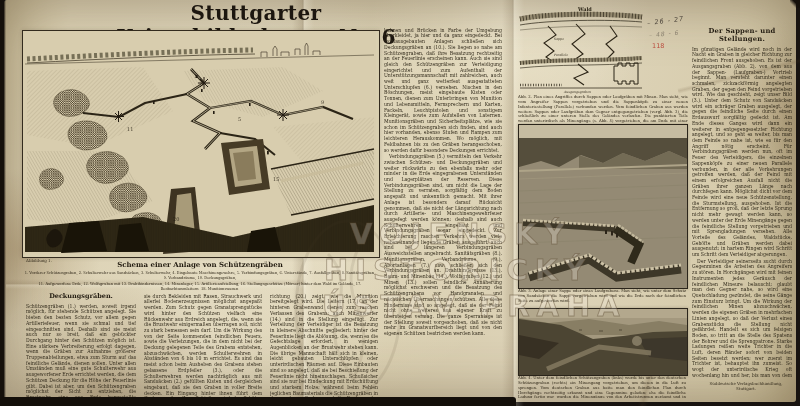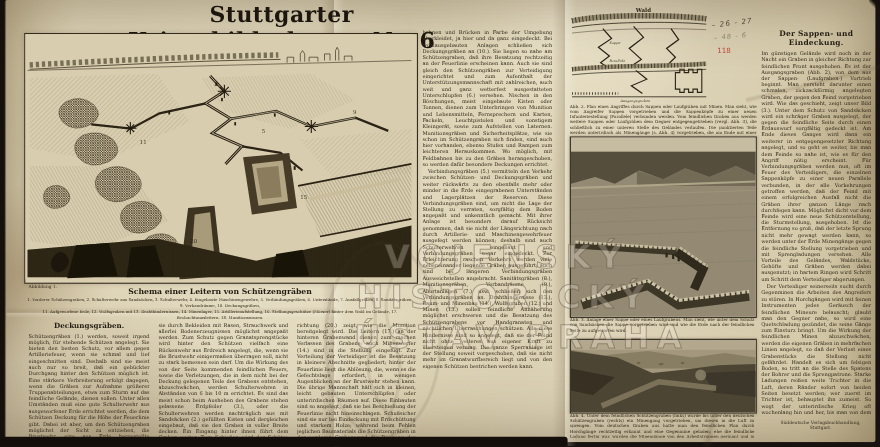--- a/index.html
+++ b/index.html
@@ -169,21 +169,21 @@
           <text x="215" y="90">5</text>
           <text x="298" y="73">9</text>
         <text x="250" y="150">15</text>
           <text x="150" y="190">20</text>
           <text x="104" y="100">11</text>
       </g>
     </svg>
   </div>
 
   <div class="figlabel">Abbildung 1.</div>
-  <div class="captitle">Schema einer Leitern von Schützengräben</div>
+  <div class="captitle">Schema einer Anlage von Schützengräben</div>
   <div class="legend">
     <div class="micro-l">
       <div>1. Vorderer Schützengraben, 2. Schulterwehr aus Sandsäcken, 3. Schulterwehr, 4. Eingebaute Maschinengewehre, 5. Verbindungsgräben, 6. Unterstände, 7. Ausfallgräben, 8. Sanitätsgräben, 9. Verbandräume, 10. Deckungsgräben,</div>
       <div>11. Aufgeworfene Erde, 12. Wolfsgruben mit 13. Drahthindernissen, 14. Minenlager, 15. Artillerieaufstellung, 16. Stellungsgeschütze (Mörser) hinter dem Wald im Gelände, 17. Beobachtungsleitern, 18. Munitionswagen,</div>
 
     </div>
   </div>
 
   <div class="col" style="left:26px;top:291px;width:110px;height:106px">
     <div class="colhead">Deckungsgräben.</div>
@@ -291,21 +291,21 @@
       <path d="M28,60 L80,38 L132,44" stroke="#857c64" stroke-width="5" fill="none" opacity="0.85"></path>
       <circle cx="118" cy="32" r="5" fill="#b4ab90" opacity="0.55"></circle>
       <rect width="168" height="66" fill="#6b5636" opacity="0.07"></rect>
     </svg>
   </div>
   <div class="cap" style="left:518px;top:376px;width:168px;height:22px">
     <div class="microcap">Abb. 4. Unter dem feindlichen Schützengraben (links) wurde bis unter den deutschen Schützengraben (rechts) ein Minengang vorgetrieben, um diesen in die Luft zu sprengen. Vom deutschen Graben aus hatte man den feindlichen Plan durch Horchgänge rechtzeitig erkannt und eine Gegenmine geladen; ehe die feindliche Ladung fertig war, wurden die Minengänge von den Arbeitstruppen geräumt und in die Luft gesprengt.</div>
   </div>
 
   <div class="col" style="left:692px;top:26px;width:100px;height:352px">
-    <div class="colhead big">Der Sappen- und Eindeckung.</div>
+    <div class="colhead big">Der Sappen- und Stellungen.</div>
     <div class="micro">
       <p class="nofirst">Im günstigen Gelände wird noch in der Nacht ein Graben in gleicher Richtung zur feindlichen Front ausgehoben. Es ist der Ausgangsgraben (Abb. 2), von dem aus der Sappen- (Laufgraben-) Vortrieb beginnt. Man versteht darunter einen schmalen, zickzackförmig angelegten Graben, der gegen den Feind vorgetrieben wird. Wie das geschieht, zeigt unser Bild (3.). Unter dem Schutz von Sandsäcken wird ein schräger Graben ausgelegt, der gegen die feindliche Seite durch einen Erdauswurf sorgfältig gedeckt ist. Am Ende dieses Ganges wird dann ein weiterer in entgegengesetzter Richtung angelegt, und so geht es weiter, bis man dem Feinde so nahe ist, wie es für den Angriff nötig erscheint. Für Verbindungsgräben werden nun, oft im Feuer des Verteidigers, die einzelnen Sappenköpfe zu einer neuen Parallele verbunden, in der alle Vorkehrungen getroffen werden, daß der Feind mit einem erfolgreichen Ausfall nicht die Gräben ihrer ganzen Länge nach durchfegen kann. Möglichst dicht vor dem Feinde wird eine neue Schützenstellung, die Sturmstellung, ausgehoben. Ist die Entfernung so groß, daß der letzte Sprung nicht mehr gewagt werden kann, so werden unter der Erde Minengänge gegen die feindliche Stellung vorgetrieben und mit Sprengladungen versehen. Alle Vorteile des Geländes, Waldstücke, Gehöfte und Gräben werden dabei ausgenutzt; in hartem Ringen wird Schritt um Schritt dem Verteidiger abgerungen.</p>
       <p>Der Verteidiger seinerseits sucht durch Gegenminen die Arbeiten des Angreifers zu stören. In Horchgängen wird mit feinen Instrumenten jedes Geräusch der feindlichen Mineure belauscht; glaubt man den Gegner nahe, so wird eine Quetschladung gezündet, die seine Gänge zum Einsturz bringt. Um die Wirkung der feindlichen Minen abzuschwächen, werden die eigenen Gräben in mehrfachen Linien angelegt, so daß der Verlust eines Grabenstücks die Stellung nicht gefährdet. Handelt es sich um felsigen Boden, so tritt an die Stelle des Spatens der Bohrer und die Sprengpatrone. Starke Ladungen reißen weite Trichter in die Luft, deren Ränder sofort von beiden Seiten besetzt werden; wer zuerst im Trichter ist, behauptet ihn zumeist. So wogt der unterirdische Krieg oft wochenlang hin und her, bis man von dem rasch wieder ausgebesserten Minengange aus eindringt, so als Deckungen für Infanterie herstellt und sich auf diese Weise innerhalb der feindlichen Stellungen zu erneutem Vorgehen festsetzt.</p>
     </div>
   </div>
   <div class="credit">Süddeutsche Verlagsbuchhandlung, Stuttgart.</div>
 
   <svg class="wm-emblem" width="120" height="190" viewBox="0 0 120 190">
     <ellipse cx="60" cy="95" rx="52" ry="88" fill="none" stroke="#4a3c28" stroke-width="3"></ellipse>
     <path d="M40,40 q20,20 10,55 q-12,40 18,70 M70,35 q-14,30 0,60 q14,34 -6,72" fill="none" stroke="#4a3c28" stroke-width="3"></path>

